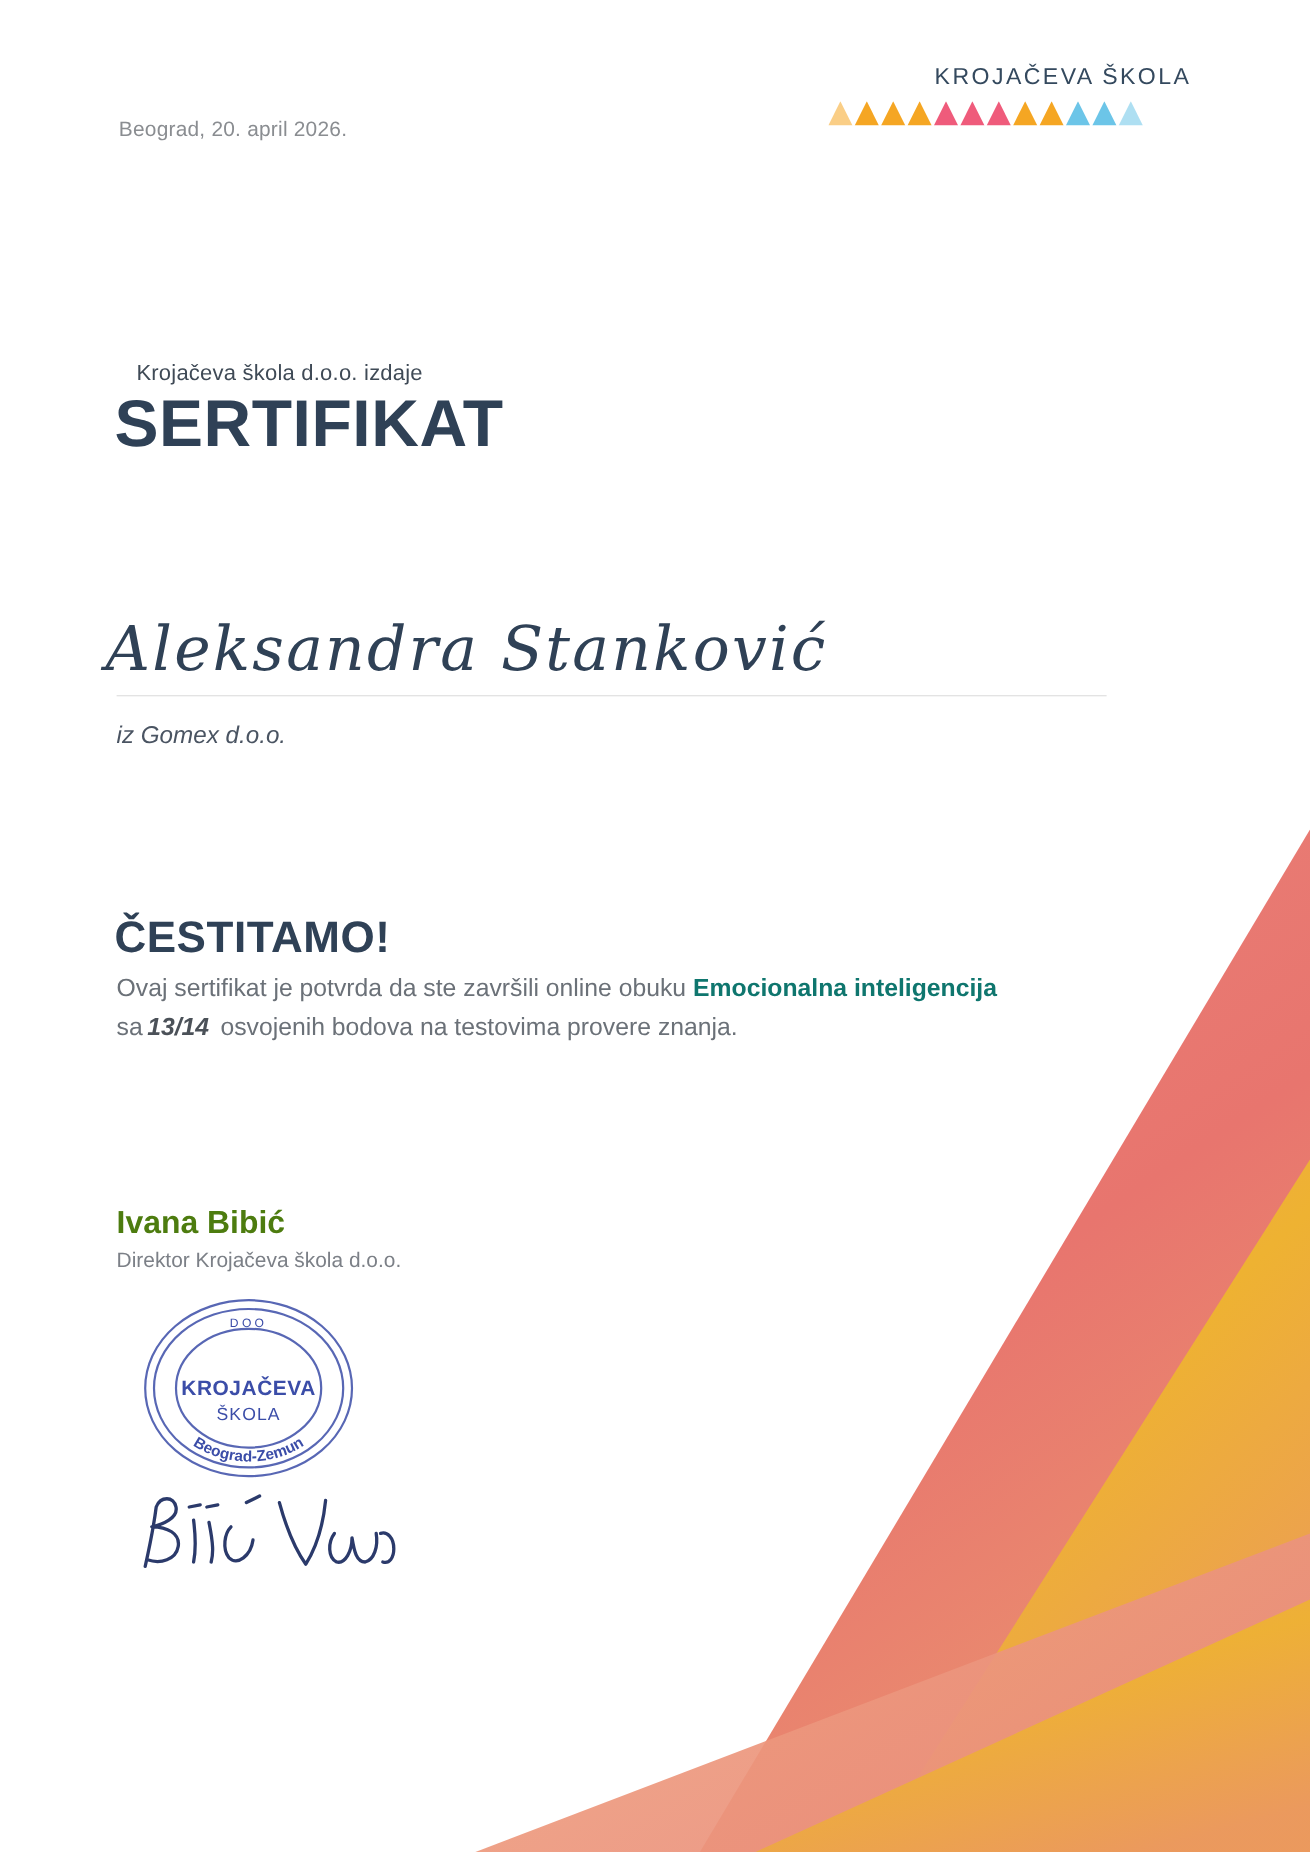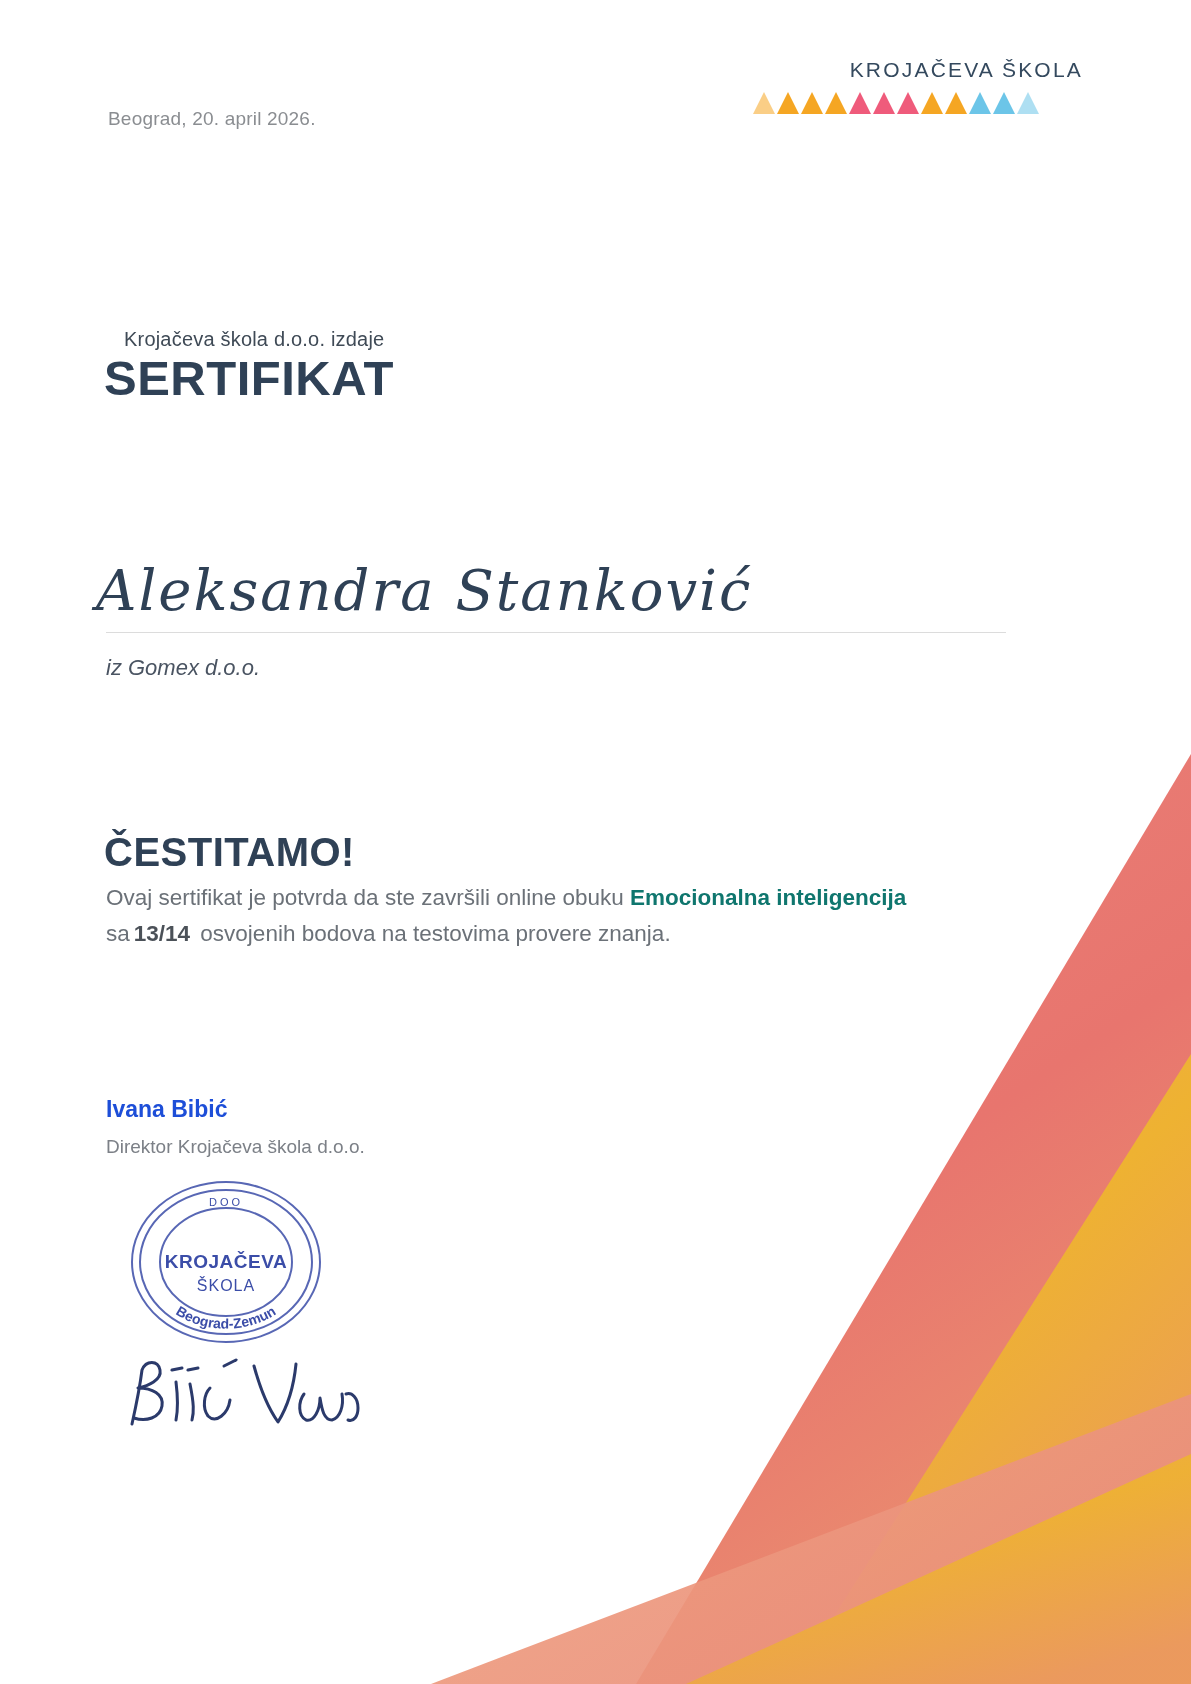--- a/index.html
+++ b/index.html
@@ -64,21 +64,21 @@
     left: 124px;
     top: 328px;
     font-size: 20px;
     color: #3f4a56;
     letter-spacing: 0.2px;
   }
   .cert-title {
     position: absolute;
     left: 104px;
     top: 352px;
-    font-size: 49px;
+    font-size: 60px;
     font-weight: bold;
     color: #2f4156;
     letter-spacing: 0.5px;
     line-height: 1.1;
   }
 
   
   .recipient-name {
     position: absolute;
     left: 96px;
@@ -128,30 +128,31 @@
     color: #6b7178;
   }
   .body-text b {
     color: #0f766e;
     font-weight: bold;
   }
   .score {
     font-weight: bold;
     color: #4b5158;
     padding: 0 4px;
+    font-style: italic;
   }
 
   
   .signer-name {
     position: absolute;
     left: 106px;
     top: 1096px;
-    font-size: 23px;
-    font-weight: bold;
-    color: #1d4ed8;
+    font-size: 29px;
+    font-weight: bold;
+    color: #4d7c0f;
   }
   .signer-role {
     position: absolute;
     left: 106px;
     top: 1136px;
     font-size: 19px;
     color: #7c8087;
   }
 
   .stamp {

